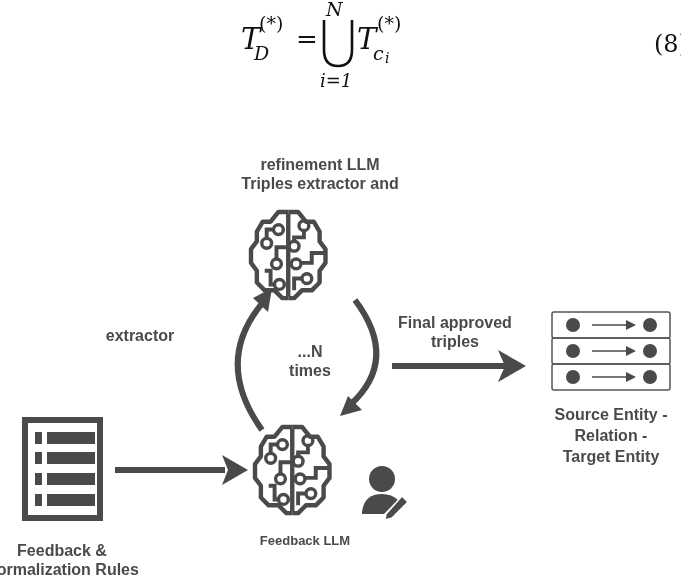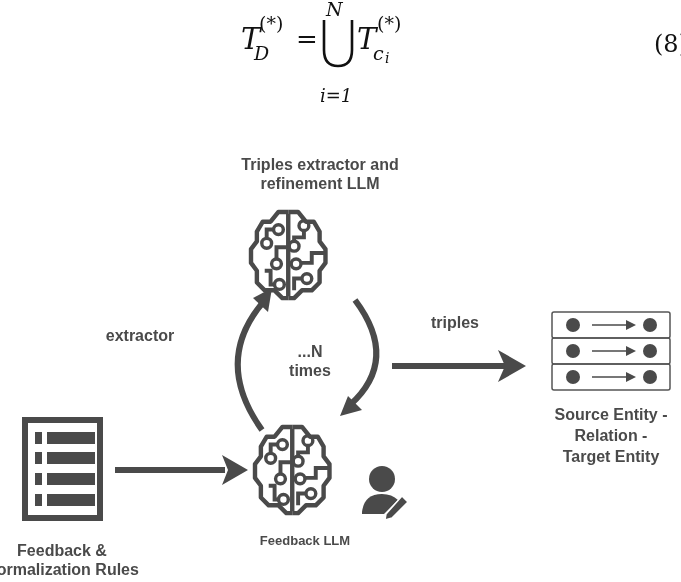--- a/index.html
+++ b/index.html
@@ -24,21 +24,21 @@
 
 <div class="abs math" style="left:0;top:0;width:681px;height:110px;">
   <span class="abs it" style="left:241px;top:22px;font-size:29px;">T</span>
   <span class="abs" style="left:259px;top:12px;font-size:19px;">(*)</span>
   <span class="abs it" style="left:254px;top:42px;font-size:19px;">D</span>
   <span class="abs" style="left:296px;top:24px;font-size:26px;">=</span>
   <span class="abs it" style="left:326px;top:-2px;font-size:19px;">N</span>
   <svg class="abs" width="40" height="56" style="left:318px;top:16px;">
     <path d="M6 4 L6 34 Q6 50 20 50 Q34 50 34 34 L34 4" fill="none" stroke="#111" stroke-width="2.6"></path>
   </svg>
-  <span class="abs it" style="left:320px;top:70px;font-size:18px;margin-top:15px;">i=1</span>
+  <span class="abs it" style="left:320px;top:70px;font-size:18px;">i=1</span>
   <span class="abs it" style="left:357px;top:22px;font-size:29px;">T</span>
   <span class="abs" style="left:377px;top:12px;font-size:19px;">(*)</span>
   <span class="abs it" style="left:373px;top:42px;font-size:19px;">c</span>
   <span class="abs it" style="left:385px;top:50px;font-size:14px;">i</span>
   <span class="abs" style="left:654px;top:30px;font-size:24px;">(8)</span>
 </div>
 
 <svg class="diagram" width="681" height="582">
   <defs>
     <g id="brain">
@@ -131,34 +131,35 @@
       <rect x="552" y="364" width="118" height="26" rx="2" fill="none" stroke="#555" stroke-width="1.5"></rect>
       <circle cx="573" cy="377" r="7" fill="#4a4a4a"></circle>
       <line x1="592" y1="377" x2="628" y2="377" stroke="#4a4a4a" stroke-width="1.6"></line>
       <polygon points="636,377 626,372 626,382" fill="#4a4a4a"></polygon>
       <circle cx="650" cy="377" r="7" fill="#4a4a4a"></circle>
     </g>
   </g>
 </svg>
 
 <div class="abs lbl" style="left:200px;top:155px;width:240px;font-size:16px;">
+  <div>refinement LLM</div>
   <div>Triples extractor and</div>
-  <div>refinement LLM</div>
 </div>
 
 <div class="abs lbl" style="left:40px;top:326px;width:200px;font-size:16px;">
   <div>extractor</div>
 </div>
 
 <div class="abs lbl" style="left:270px;top:342px;width:80px;font-size:16px;">
   <div>...N</div>
   <div>times</div>
 </div>
 
 <div class="abs lbl" style="left:385px;top:313px;width:140px;font-size:16px;">
+  <div>Final approved</div>
   <div>triples</div>
 </div>
 
 <div class="abs lbl" style="left:531px;top:405px;width:160px;font-size:16px;line-height:1.3;">
   <div>Source Entity -</div>
   <div>Relation -</div>
   <div>Target Entity</div>
 </div>
 
 <div class="abs lbl" style="left:230px;top:533px;width:150px;font-size:13px;">

